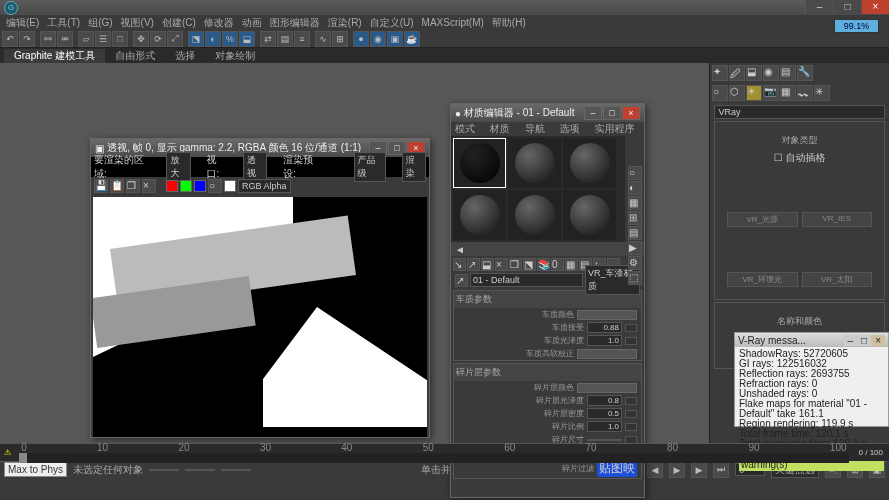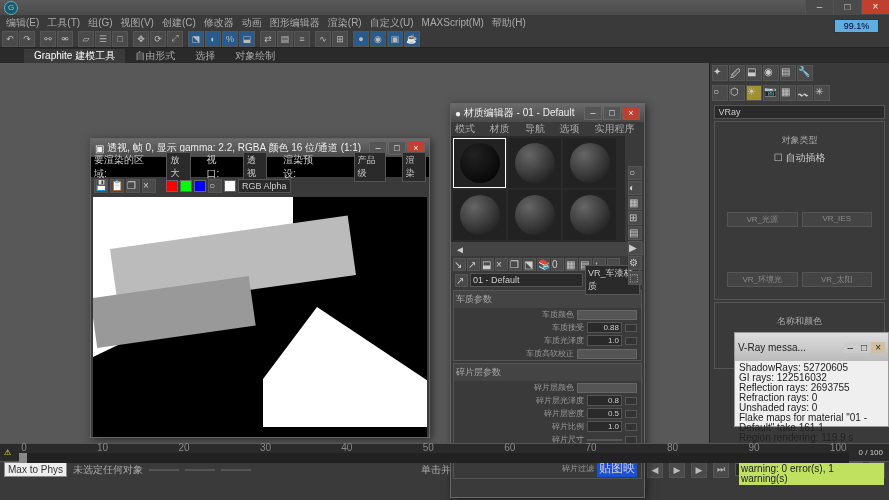--- a/index.html
+++ b/index.html
@@ -4,21 +4,21 @@
 <style>
 *{margin:0;padding:0;box-sizing:border-box;font-family:"Microsoft YaHei",sans-serif;font-size:10px;}
 body{background:#3a3a3a;color:#ccc;width:889px;height:500px;overflow:hidden;position:relative;}
 .titlebar{height:15px;background:linear-gradient(#5a5a5a,#4a4a4a);display:flex;align-items:center;padding:0 4px;}
 .menubar{height:15px;background:#3a3a3a;display:flex;align-items:center;gap:8px;padding:0 6px;color:#aaa;}
 .menubar span{cursor:pointer;}
 .toolbar{height:18px;background:#3a3a3a;display:flex;align-items:center;gap:1px;padding:0 2px;border-bottom:1px solid #222;}
 .tb-btn{width:16px;height:16px;background:#4a4a4a;border:1px solid #555;display:flex;align-items:center;justify-content:center;font-size:9px;color:#bbb;}
 .tb-btn.blue{background:#2a5a8a;}
 .tb-grp{display:flex;gap:1px;margin-right:4px;}
-.workspace-bar{height:15px;background:#2a2a2a;display:flex;align-items:center;padding:0 24px;color:#999;font-size:9px;}
+.workspace-bar{height:15px;background:#2a2a2a;display:flex;align-items:center;padding:0 4px;color:#999;font-size:9px;}
 .workspace-bar .tab{padding:0 10px;color:#aaa;}
 .workspace-bar .tab.active{background:#3a3a3a;color:#fff;}
 .main{position:relative;height:380px;background:#888;}
 .viewport-dark{position:absolute;inset:0;background:#585858;}
 .prog-bar{position:absolute;top:19px;right:10px;width:45px;height:14px;background:#5eafe0;border:1px solid #333;display:flex;align-items:center;justify-content:center;font-size:9px;color:#003;}
 .cmd-panel{position:absolute;top:0;right:0;width:180px;height:380px;background:#3a3a3a;border-left:1px solid #222;}
 .cmd-tabs{display:flex;gap:1px;padding:2px;}
 .cmd-tab{width:16px;height:16px;background:#4a4a4a;border:1px solid #555;}
 .cmd-tab.yel{background:#a09030;}
 .cmd-drop{width:95%;margin:2px auto;background:#2a2a2a;border:1px solid #555;padding:1px 3px;font-size:9px;color:#ccc;}
@@ -57,21 +57,21 @@
 .mat-name-row{height:16px;display:flex;gap:2px;padding:0 4px;align-items:center;}
 .mat-name-row .nf{flex:1;background:#2a2a2a;border:1px solid #555;padding:1px 2px;font-size:9px;}
 .mat-section{border:1px solid #555;margin:2px;}
 .mat-sec-hdr{padding:2px;font-size:9px;color:#aaa;background:#444;}
 .mat-param{display:flex;align-items:center;padding:1px 4px;gap:3px;}
 .mat-param .pl{flex:1;font-size:8px;text-align:right;color:#999;}
 .mat-param .pv{width:35px;background:#2a2a2a;border:1px solid #555;padding:0 2px;font-size:8px;text-align:right;}
 .mat-param .ps{width:12px;height:8px;background:#333;border:1px solid #555;}
 .mat-param .psw{width:60px;height:10px;background:#555;border:1px solid #666;}
 .vray-win{position:absolute;right:0;bottom:16px;width:155px;height:95px;background:#efefef;border:1px solid #999;color:#222;font-size:8px;}
-.vray-title{height:28px;background:linear-gradient(#ddd,#bbb);display:flex;align-items:center;padding:0 3px;font-size:10px;}
+.vray-title{height:14px;background:linear-gradient(#ddd,#bbb);display:flex;align-items:center;padding:0 3px;font-size:10px;}
 .vray-body{padding:2px 4px;line-height:10px;}
 .vray-warn{background:#c0e060;padding:1px 2px;}
 .timeline{height:18px;background:#2a2a2a;border-top:1px solid #555;display:flex;align-items:center;position:relative;}
 .tl-track{flex:1;height:10px;background:#222;position:relative;margin:0 4px;}
 .tl-handle{position:absolute;left:0;width:8px;height:10px;background:#888;}
 .tl-marks{display:flex;justify-content:space-between;width:100%;font-size:7px;color:#888;padding:0 6px;}
 .status{height:16px;background:#3a3a3a;border-top:1px solid #555;display:flex;align-items:center;gap:6px;padding:0 4px;font-size:9px;color:#aaa;}
 .status .maxphys{background:#eee;color:#333;padding:1px 3px;border:1px solid #888;}
 .status .fld{background:#2a2a2a;border:1px solid #555;padding:0 3px;min-width:30px;}
 .app-icon{width:14px;height:14px;background:#1a5a6a;border-radius:50%;border:1px solid #6ab;display:flex;align-items:center;justify-content:center;font-size:8px;color:#8cd;}

